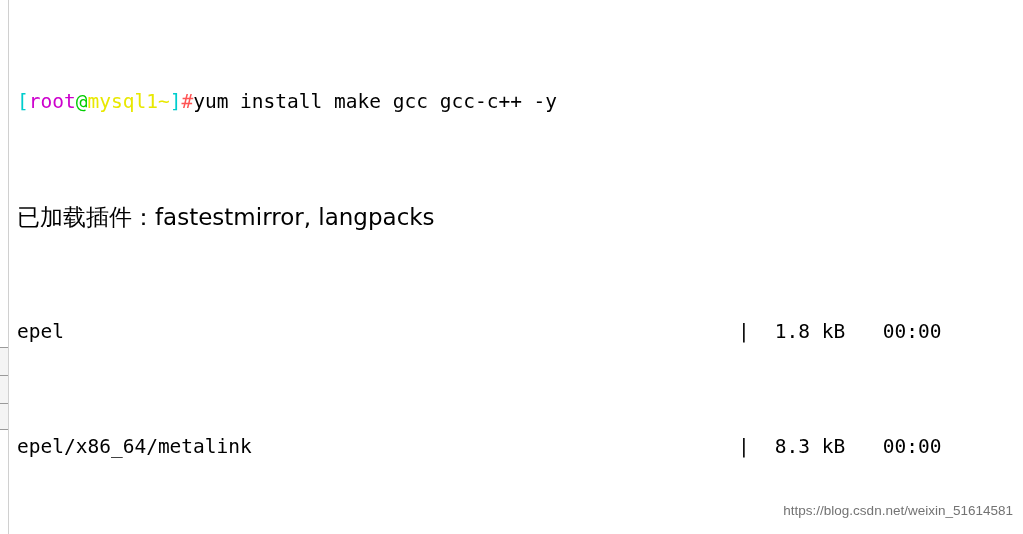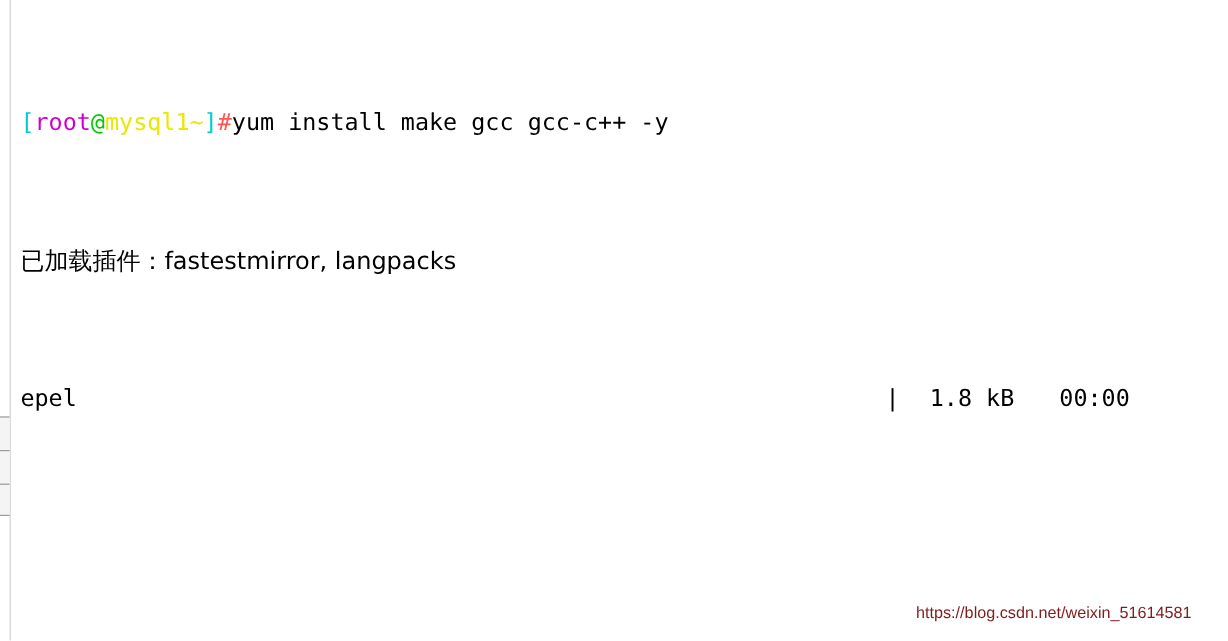--- a/index.html
+++ b/index.html
@@ -55,29 +55,29 @@
     height: 28.7px;
     white-space: pre;
   }
   .cyan    { color: #00cdcd; }
   .magenta { color: #cd00cd; }
   .green   { color: #00cd00; }
   .yellow  { color: #e8e800; }
   .red     { color: #ff5555; }
   .han {
     font-family: "DejaVu Sans", "Liberation Sans", sans-serif;
-    font-size: 20px;
+    font-size: 23px;
   }
   #watermark {
     position: absolute;
-    right: 30px;
+    right: 10px;
     top: 503px;
     font-family: "Liberation Sans", sans-serif;
     font-size: 13.5px;
-    color: #7f1d1d;
+    color: #737373;
     white-space: pre;
   }
 </style>
 </head>
 <body>
 
 <div id="screen">
 
   <div id="gutter-rule"></div>
   <div id="gutter-panel"></div>
@@ -87,20 +87,21 @@
   <div class="gutter-tick" style="top:429px"></div>
 
   <div id="term">
 
     <div class="line"><span class="cyan">[</span><span class="magenta">root</span><span class="green">@</span><span class="yellow">mysql1~</span><span class="cyan">]</span><span class="red">#</span><span>yum install make gcc gcc-c++ -y</span></div>
 
     <div class="line han">已加载插件：fastestmirror, langpacks</div>
 
     <div class="line"><span style="display:inline-block;width:721px">epel</span><span>|</span><span style="display:inline-block;width:25px"></span><span style="display:inline-block;width:108px">1.8 kB</span><span>00:00</span></div>
 
+    <div class="line"><span style="display:inline-block;width:721px">epel/x86_64/metalink</span><span>|</span><span style="display:inline-block;width:25px"></span><span style="display:inline-block;width:108px">8.3 kB</span><span>00:00</span></div>
 
     
 
     
 
     
 
     
 
     

